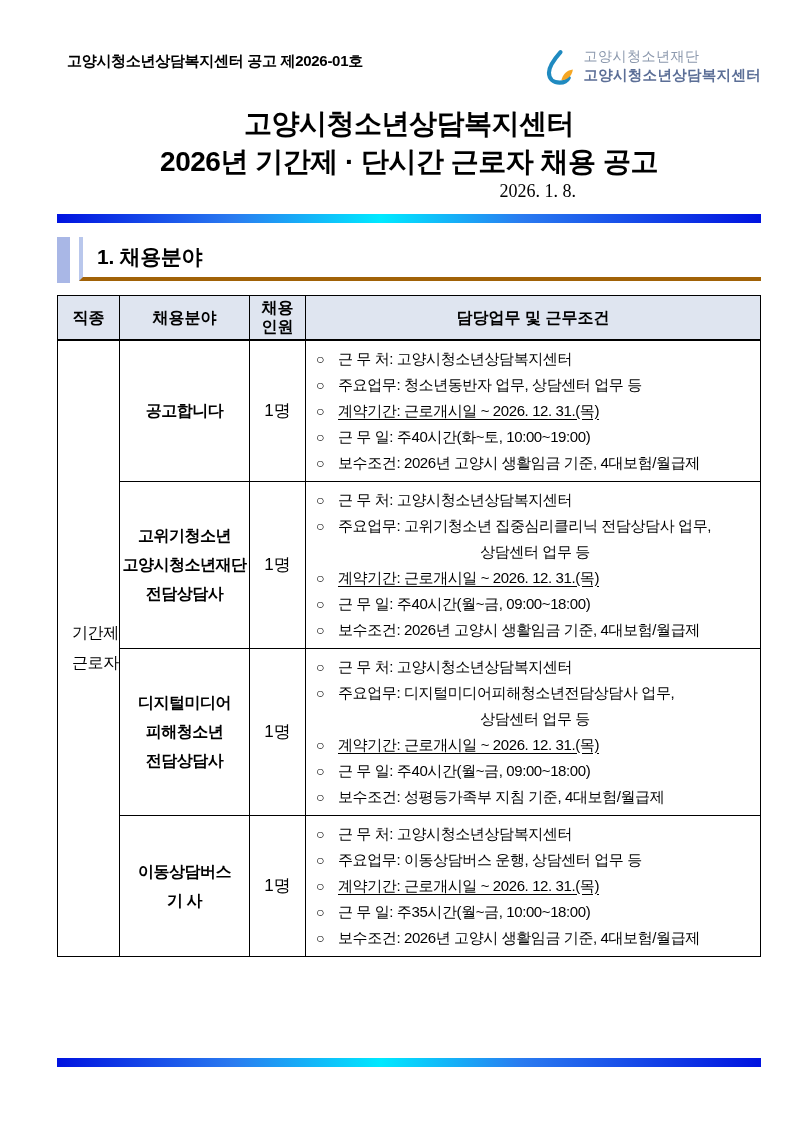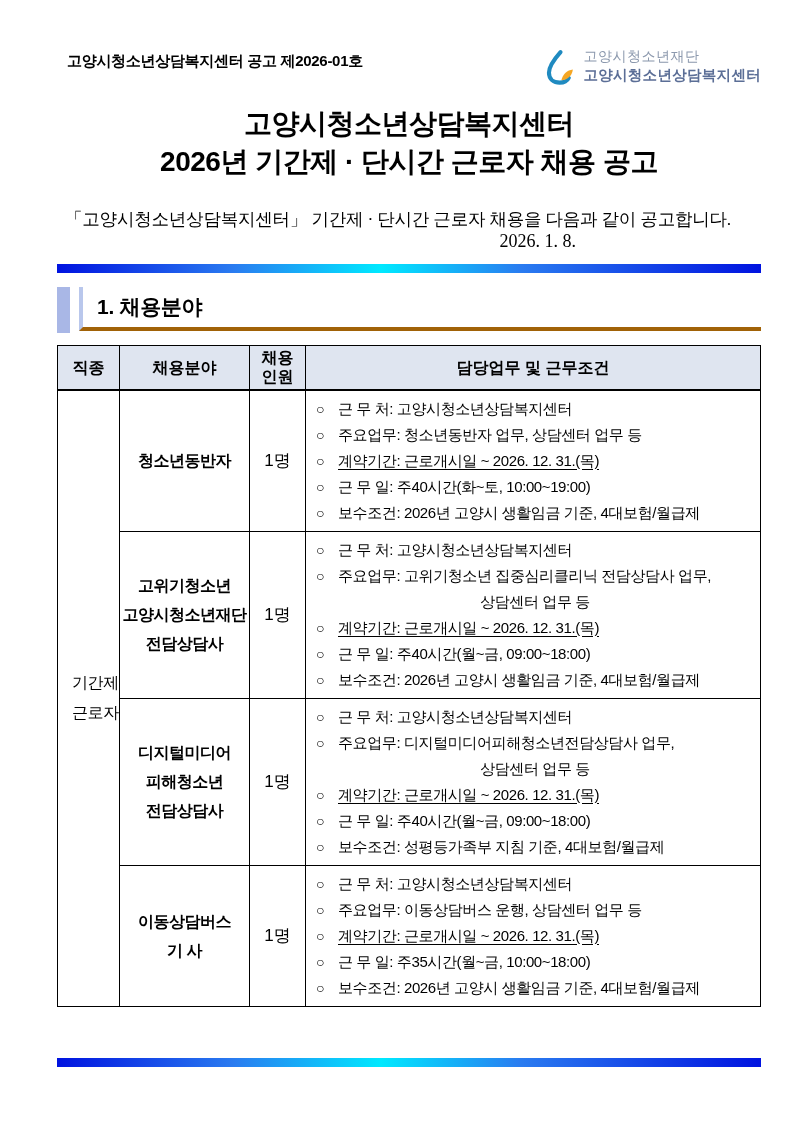--- a/index.html
+++ b/index.html
@@ -79,21 +79,20 @@
           <div class="big">고양시청소년상담복지센터</div>
         </div>
       </div>
     </div>
 
     <h1 class="title">
       <span>고양시청소년상담복지센터</span><br>
       <span>2026년 기간제 · 단시간 근로자 채용 공고</span>
     </h1>
 
-    <p class="intro">「고양시청소년상담복지센터」  기간제 · 단시간 근로자 채용을 다음과 같이 공고합니다.</p>
 
     <div class="date-line">2026. 1. 8.</div>
 
     <div class="bar bar-top"></div>
 
     <div class="section-head">
       <span class="accent-block"></span>
       <div class="section-box">
         <span>1. 채용분야</span>
       </div>
@@ -112,21 +111,21 @@
           <th>채용분야</th>
           <th>채용
 인원</th>
           <th>담당업무 및 근무조건</th>
         </tr>
       </thead>
       <tbody>
         <tr>
           <td class="jobtype" rowspan="4">기간제
 근로자</td>
-          <td class="field">청소년동반자</td>
+          <td class="field">공고합니다</td>
           <td class="count">1명</td>
           <td class="details">
             <div class="dl"><span class="mk">○</span><span>근 무 처: 고양시청소년상담복지센터</span></div>
             <div class="dl b"><span class="mk">○</span><span>주요업무: 청소년동반자 업무, 상담센터 업무 등</span></div>
             <div class="dl"><span class="mk">○</span><span class="u">계약기간: 근로개시일 ~ 2026. 12. 31.(목)</span></div>
             <div class="dl"><span class="mk">○</span><span>근 무 일: 주40시간(화~토, 10:00~19:00)</span></div>
             <div class="dl"><span class="mk">○</span><span>보수조건: 2026년 고양시 생활임금 기준, 4대보험/월급제</span></div>
           </td>
         </tr>
         <tr>

